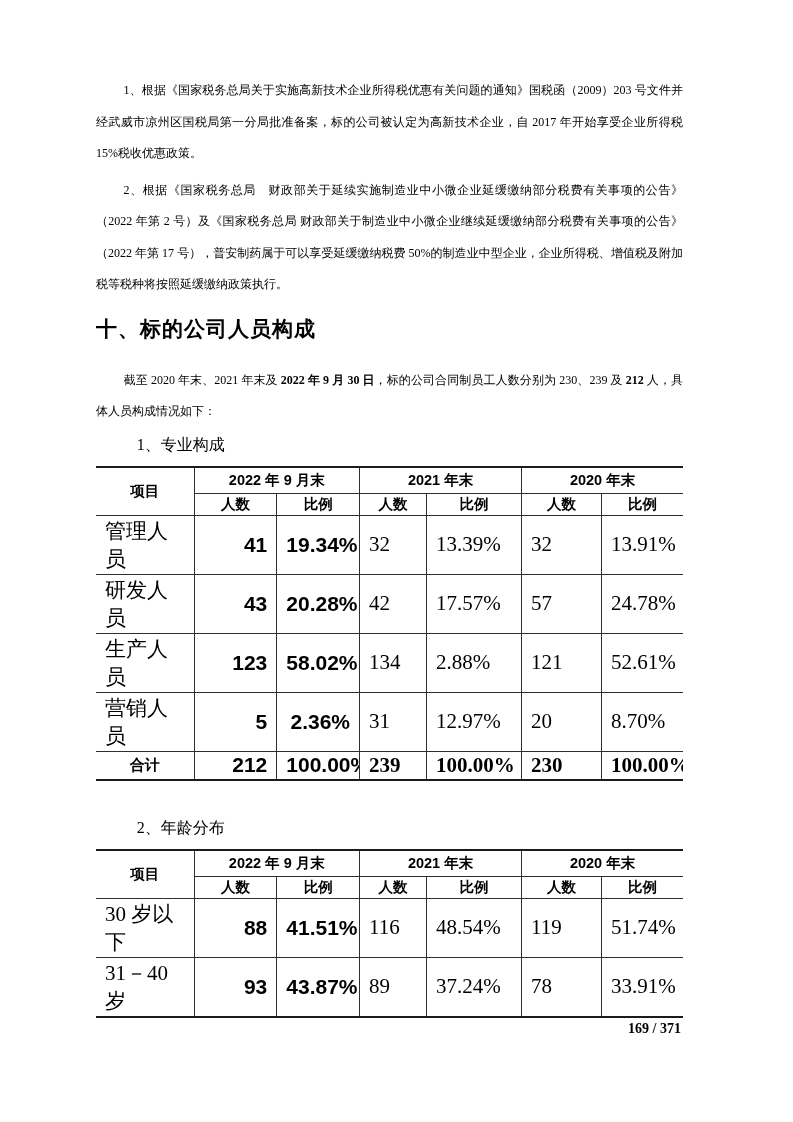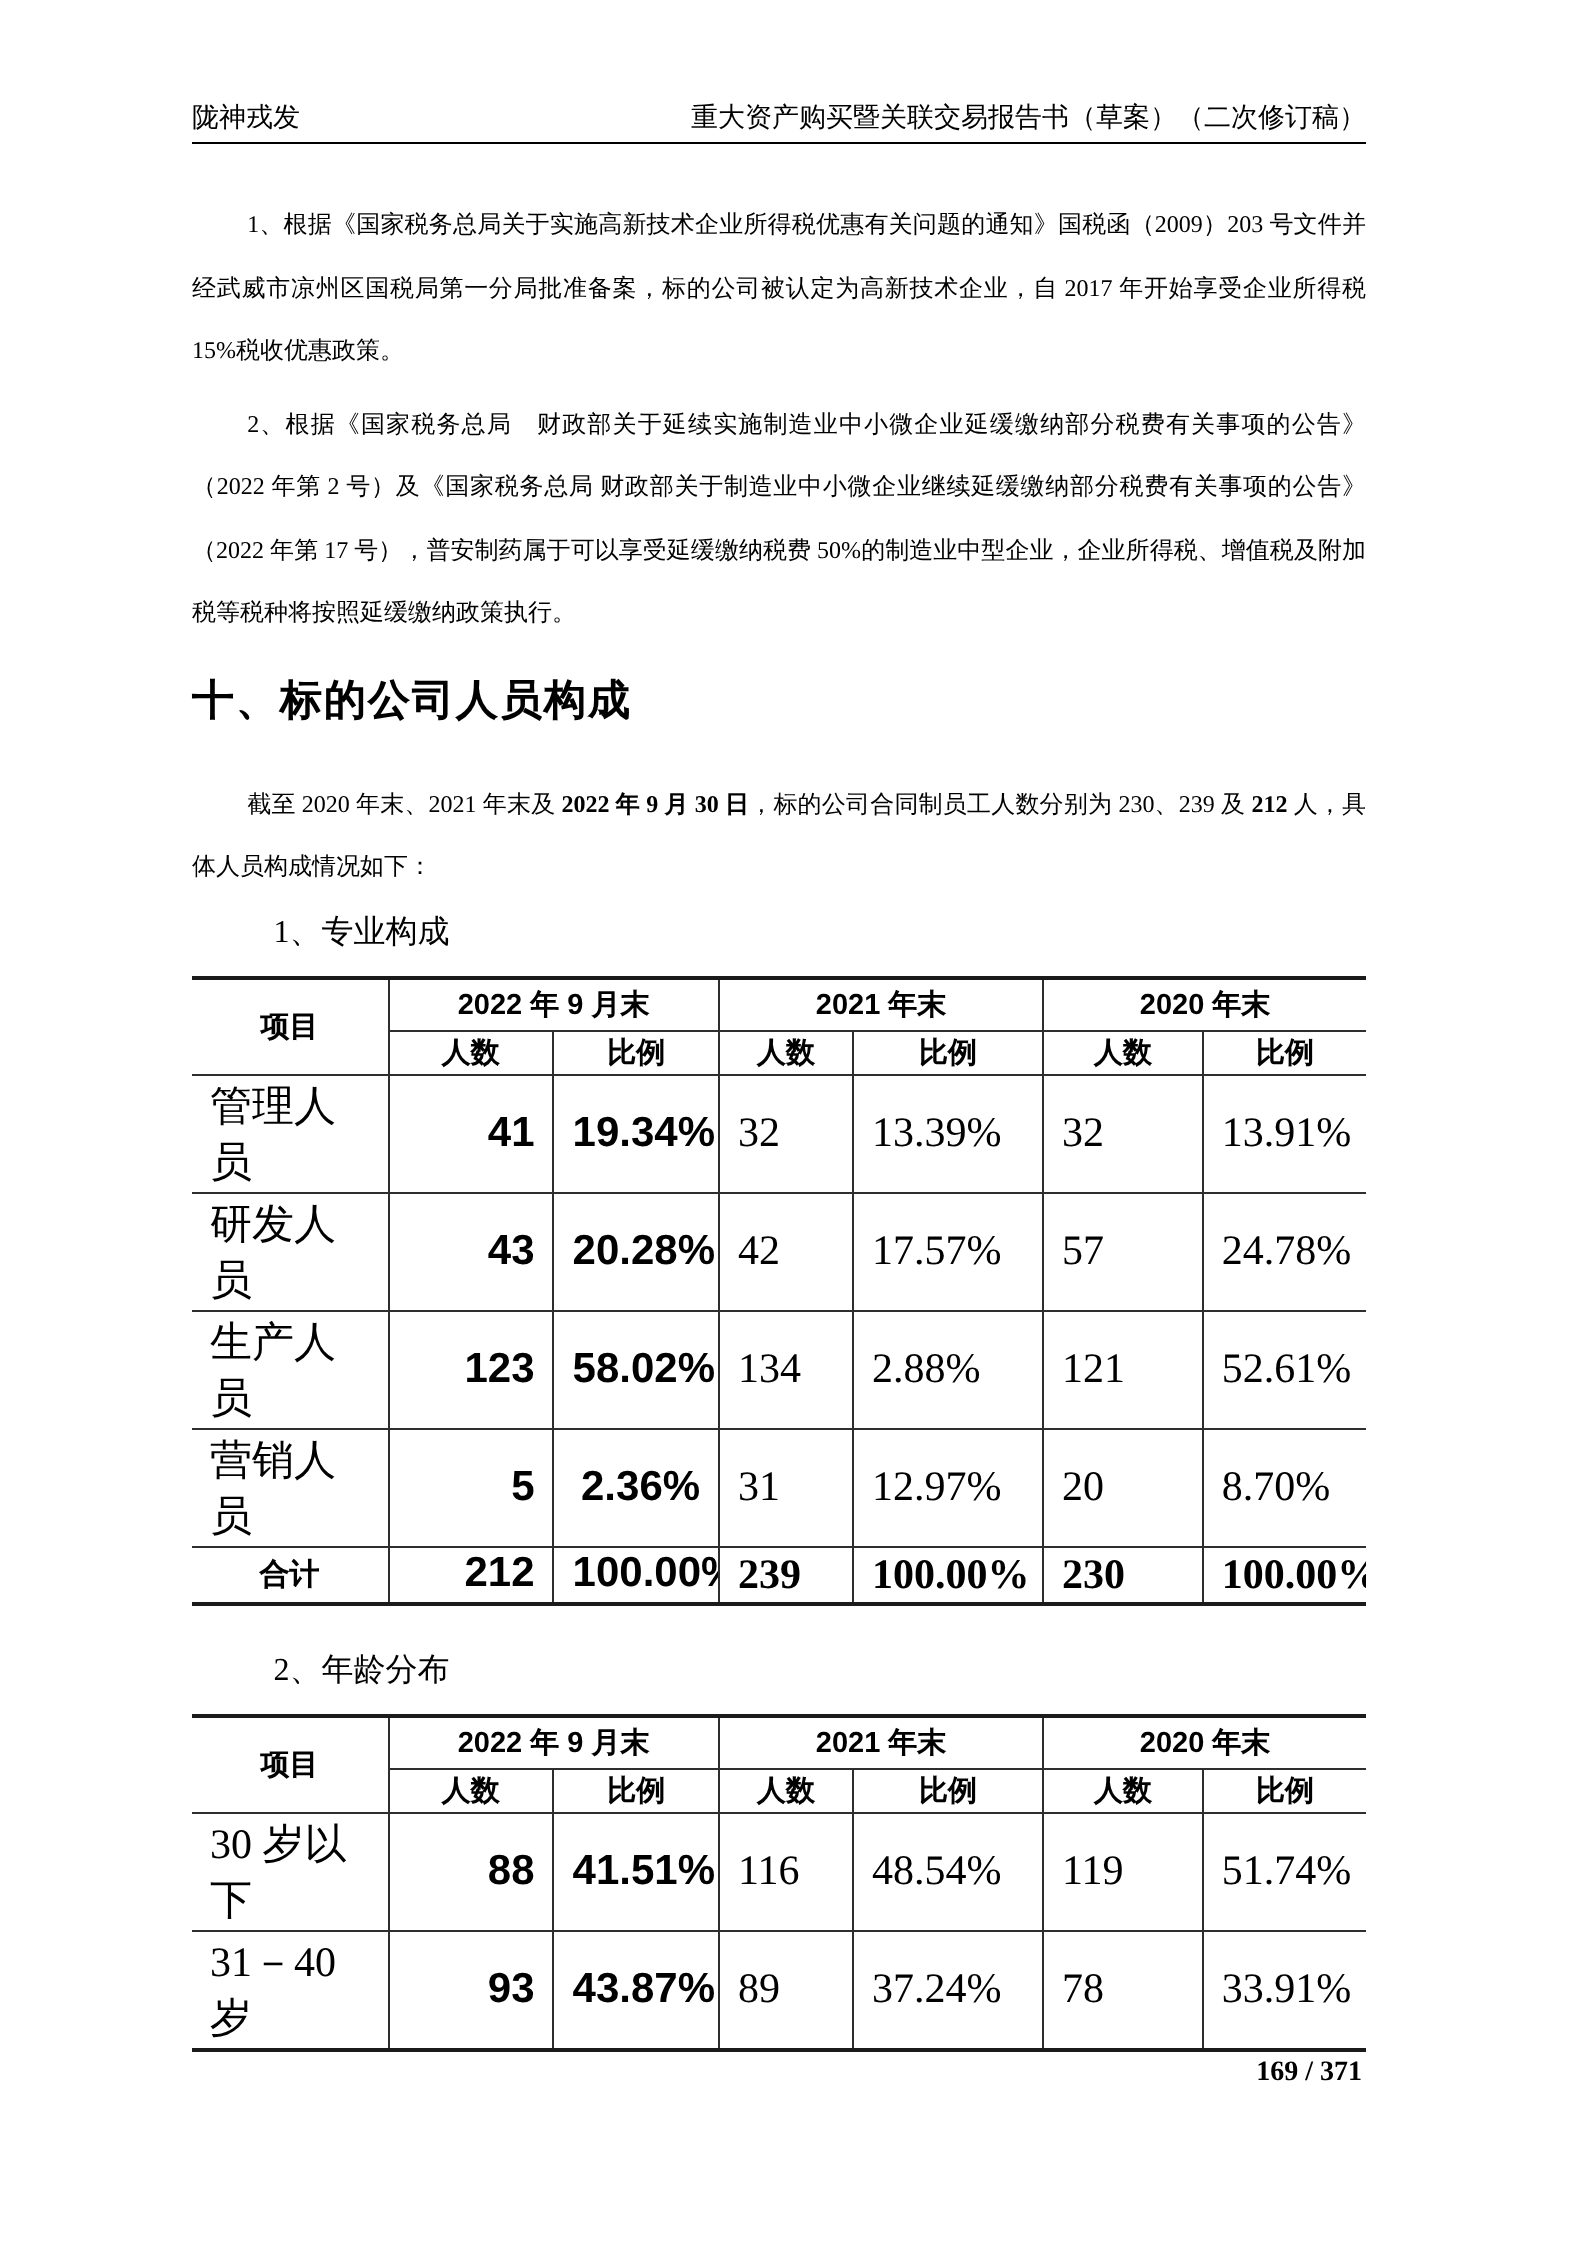--- a/index.html
+++ b/index.html
@@ -43,21 +43,21 @@
   }
   .intro { margin-top:22px; }
   .intro b { font-weight:bold; }
 
   .sub {
     font-size:16px;
     line-height:22px;
     margin:6px 0 0 0;
     text-indent:2.55em;
   }
-  .sub2 { margin-top:22px; }
+  .sub2 { margin-top:36px; }
 
   
   table.rpt {
     width:100%;
     border-collapse:collapse;
     table-layout:fixed;
     margin-top:10px;
     border-top:2.5px solid #1b1b1b;
     border-bottom:2.5px solid #1b1b1b;
   }
@@ -96,24 +96,20 @@
     font-weight:bold;
     margin-top:3px;
     padding-right:2px;
   }
 </style>
 </head>
 <body>
 
 <div class="page">
 
-  <div class="hdr">
-    <span>陇神戎发</span>
-    <span>重大资产购买暨关联交易报告书（草案）（二次修订稿）</span>
-  </div>
 
   <p class="body-p first-p">1、根据《国家税务总局关于实施高新技术企业所得税优惠有关问题的通知》国税函（2009）203 号文件并经武威市凉州区国税局第一分局批准备案，标的公司被认定为高新技术企业，自 2017 年开始享受企业所得税 15%税收优惠政策。</p>
   <p class="body-p bold-kai">2、根据《国家税务总局　财政部关于延续实施制造业中小微企业延缓缴纳部分税费有关事项的公告》（2022 年第 2 号）及《国家税务总局 财政部关于制造业中小微企业继续延缓缴纳部分税费有关事项的公告》（2022 年第 17 号），普安制药属于可以享受延缓缴纳税费 50%的制造业中型企业，企业所得税、增值税及附加税等税种将按照延缓缴纳政策执行。</p>
 
   <h1 class="sec-title">十、标的公司人员构成</h1>
 
   <p class="body-p intro"><span>截至 2020 年末、2021 年末及 </span><b>2022 年 9 月 30 日</b><span>，标的公司合同制员工人数分别为 230、239 及 </span><b>212</b><span> 人，具体人员构成情况如下：</span></p>
 
   <p class="sub">1、专业构成</p>
 

